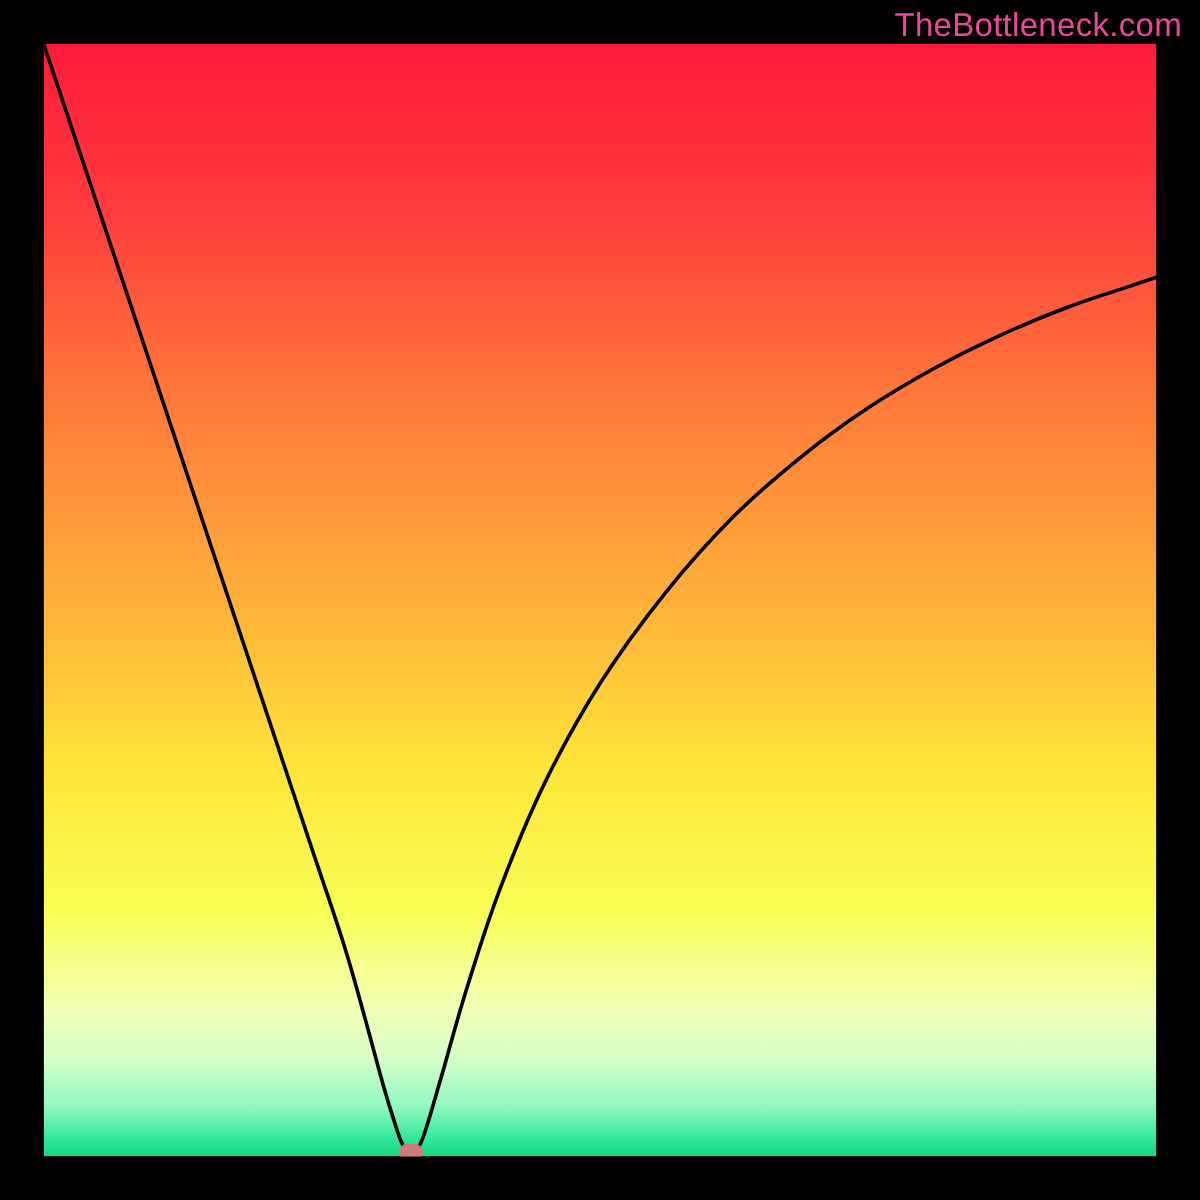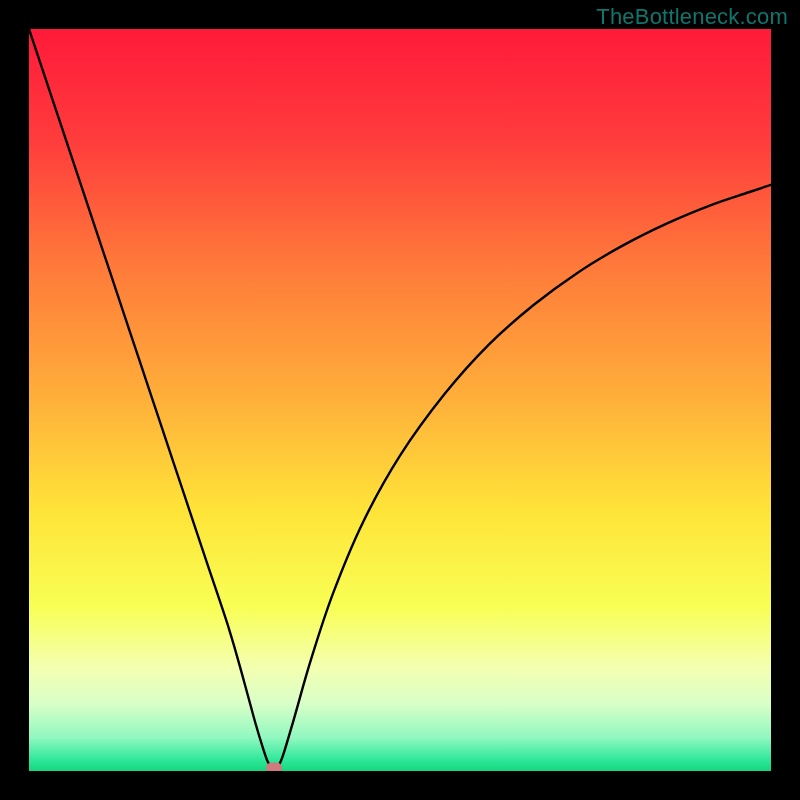--- a/index.html
+++ b/index.html
@@ -13,21 +13,21 @@
   .container {
     position: relative;
     width: 800px;
     height: 800px;
     background: #000;
   }
   .attribution {
     position: absolute;
     top: 4px;
     right: 12px;
-    color: #0f766e;
+    color: #ec4899;
     font-size: 22px;
     font-weight: 500;
     z-index: 10;
     letter-spacing: 0.2px;
   }
   .plot-area {
     position: absolute;
     left: 29px;
     top: 29px;
     width: 742px;

